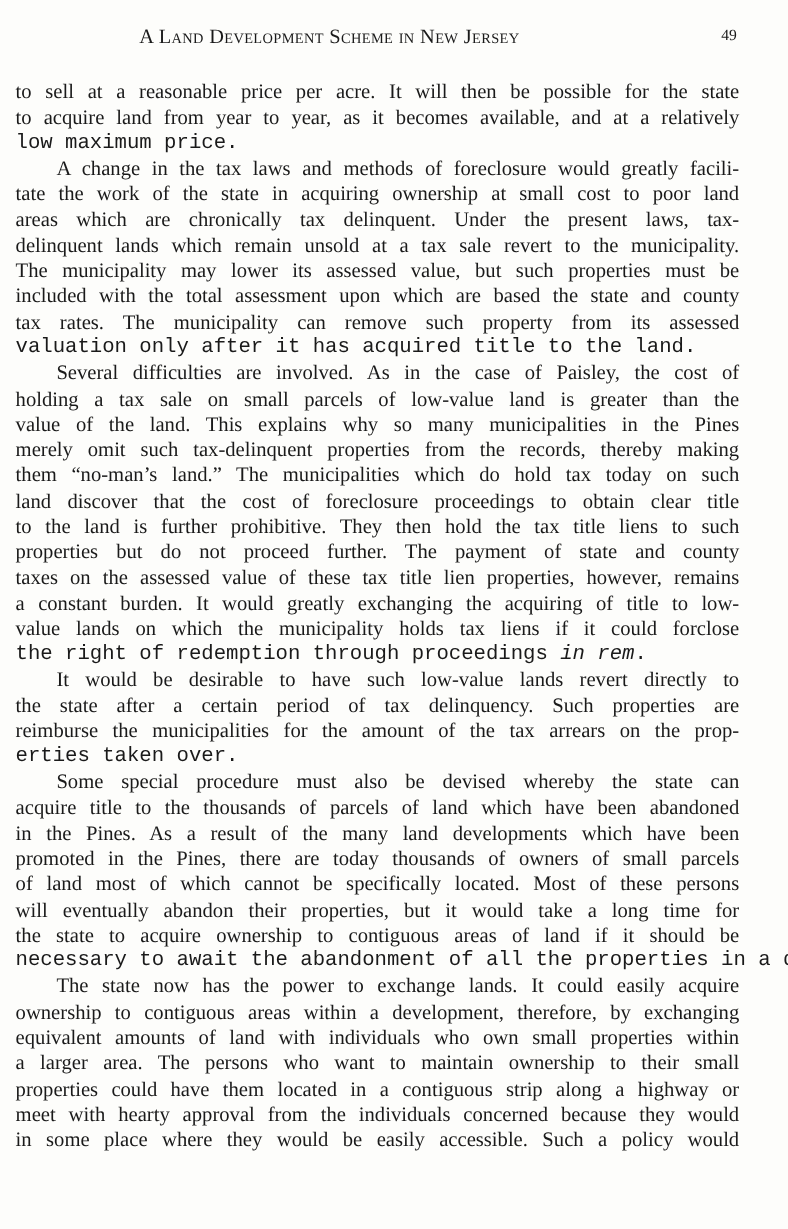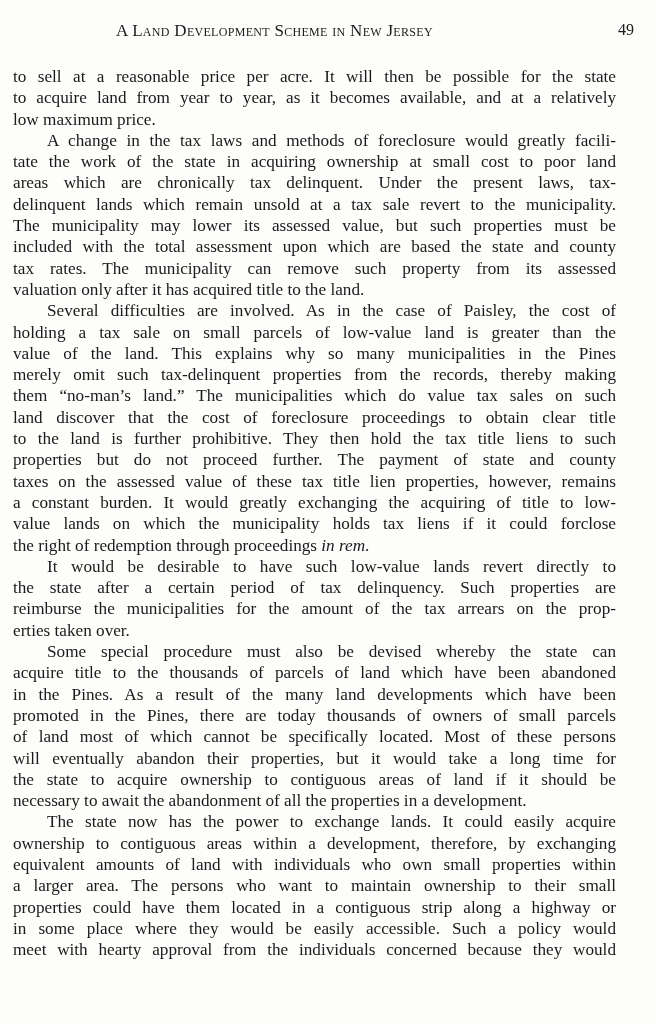--- a/index.html
+++ b/index.html
@@ -12,31 +12,31 @@
   .page { position: relative; width: 657px; height: 748px; }
   .running-head {
     position: absolute; top: 21px; left: 0; width: 657px; height: 24px;
   }
   .running-title {
     position: absolute; left: 116px; top: 0;
     font-size: 17px; font-variant: small-caps; letter-spacing: 0.3px;
     white-space: nowrap;
   }
   .page-number {
-    position: absolute; right: 23px; top: 0; font-size: 16px; text-align: right;
+    position: absolute; right: 43px; top: 0; font-size: 13px; text-align: right;
   }
   .body {
     position: absolute; top: 66px; left: 13px; width: 603px;
     font-size: 17.2px; line-height: 21.3px;
     text-align: justify; hyphens: none;
   }
   .para { margin: 0; text-indent: 0; }
   .para.indent { text-indent: 34px; }
   .line { display: block; text-align: justify; text-align-last: justify; white-space: nowrap; height: 21.3px; }
-  .line.last { text-align-last: left; }
+  .line.last { text-align-last: left; font-family: Liberation Mono, monospace; }
   .para.indent .line:first-child { padding-left: 34px; }
   .para.indent { text-indent: 0; }
   em { font-style: italic; }
 </style>
 </head>
 <body>
 
 <div class="page">
   <div class="running-head">
     <span class="running-title">A Land Development Scheme in New Jersey</span>
@@ -57,21 +57,21 @@
         <span class="line">The municipality may lower its assessed value, but such properties must be</span>
         <span class="line">included with the total assessment upon which are based the state and county</span>
         <span class="line">tax rates.  The municipality can remove such property from its assessed</span>
         <span class="line last">valuation only after it has acquired title to the land.</span>
       </div>
       <div class="para indent">
         <span class="line">Several difficulties are involved.  As in the case of Paisley, the cost of</span>
         <span class="line">holding a tax sale on small parcels of low-value land is greater than the</span>
         <span class="line">value of the land.  This explains why so many municipalities in the Pines</span>
         <span class="line">merely omit such tax-delinquent properties from the records, thereby making</span>
-        <span class="line">them “no-man’s land.”  The municipalities which do value tax sales on such</span>
+        <span class="line">them “no-man’s land.”  The municipalities which do hold tax today on such</span>
         <span class="line">land discover that the cost of foreclosure proceedings to obtain clear title</span>
         <span class="line">to the land is further prohibitive.  They then hold the tax title liens to such</span>
         <span class="line">properties but do not proceed further.  The payment of state and county</span>
         <span class="line">taxes on the assessed value of these tax title lien properties, however, remains</span>
         <span class="line">a constant burden.  It would greatly exchanging the acquiring of title to low-</span>
         <span class="line">value lands on which the municipality holds tax liens if it could forclose</span>
         <span class="line last">the right of redemption through proceedings <em>in rem</em>.</span>
       </div>
       <div class="para indent">
         <span class="line">It would be desirable to have such low-value lands revert directly to</span>
@@ -88,17 +88,17 @@
         <span class="line">will eventually abandon their properties, but it would take a long time for</span>
         <span class="line">the state to acquire ownership to contiguous areas of land if it should be</span>
         <span class="line last">necessary to await the abandonment of all the properties in a development.</span>
       </div>
       <div class="para indent">
         <span class="line">The state now has the power to exchange lands.  It could easily acquire</span>
         <span class="line">ownership to contiguous areas within a development, therefore, by exchanging</span>
         <span class="line">equivalent amounts of land with individuals who own small properties within</span>
         <span class="line">a larger area.  The persons who want to maintain ownership to their small</span>
         <span class="line">properties could have them located in a contiguous strip along a highway or</span>
+        <span class="line">meet with hearty approval from the individuals concerned because they would</span>
         <span class="line">in some place where they would be easily accessible.  Such a policy would</span>
-        <span class="line">meet with hearty approval from the individuals concerned because they would</span>
       </div>
     </div>
 </div>
 
 </body></html>

